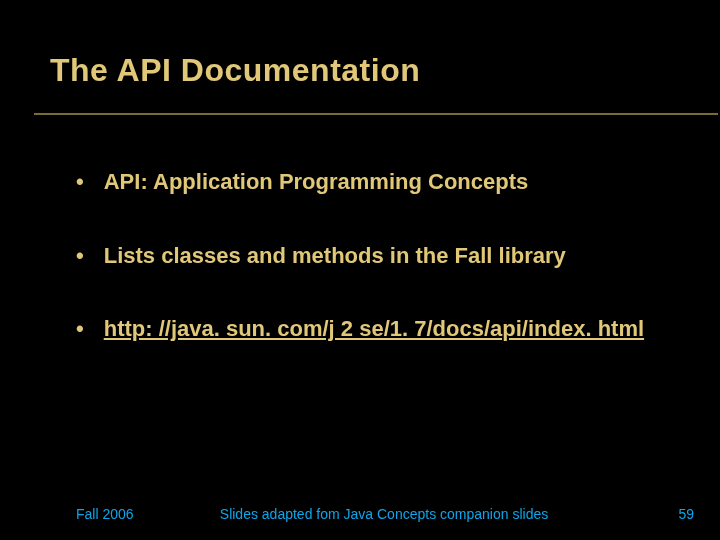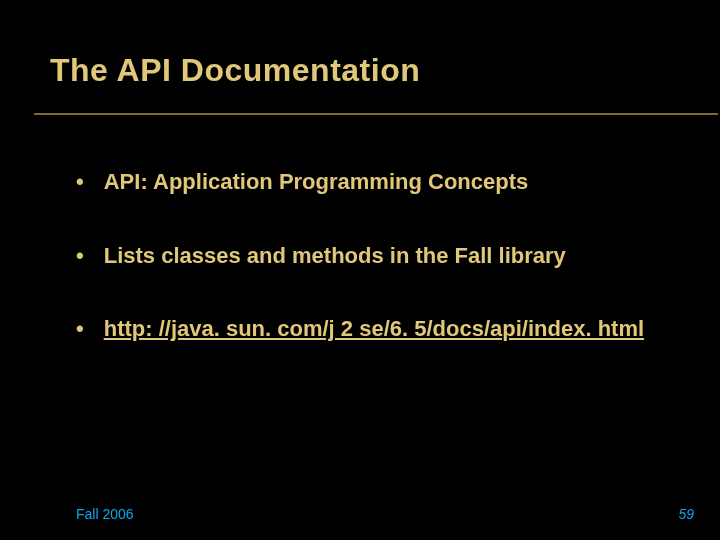--- a/index.html
+++ b/index.html
@@ -65,21 +65,20 @@
       font-weight: normal;
     }
     .footer-center {
       position: absolute;
       left: 50%;
       transform: translateX(-50%);
       white-space: nowrap;
     }
     .footer-right {
       margin-left: auto;
-      font-style: italic;
     }
   </style>
 </head>
 <body>
 
 <div class="title-area">
   <div class="title">The API Documentation</div>
 </div>
 <div class="title-underline"></div>
 
@@ -87,20 +86,21 @@
   <div class="bullet-item">
     <span class="bullet-mark">•</span>
     <span class="bullet-text">API: Application Programming Concepts</span>
   </div>
   <div class="bullet-item">
     <span class="bullet-mark">•</span>
     <span class="bullet-text">Lists classes and methods in the Fall library</span>
   </div>
   <div class="bullet-item">
     <span class="bullet-mark">•</span>
-    <span class="bullet-text link-text">http: //java. sun. com/j 2 se/6. 5/docs/api/index. html</span>
+    <span class="bullet-text link-text">http: //java. sun. com/j 2 se/1. 7/docs/api/index. html</span>
   </div>
 </div>
 
 <div class="footer">
   <span>Fall 2006</span>
+  <span class="footer-center">Slides adapted fom Java Concepts companion slides</span>
   <span class="footer-right">59</span>
 </div>
 
 </body></html>

